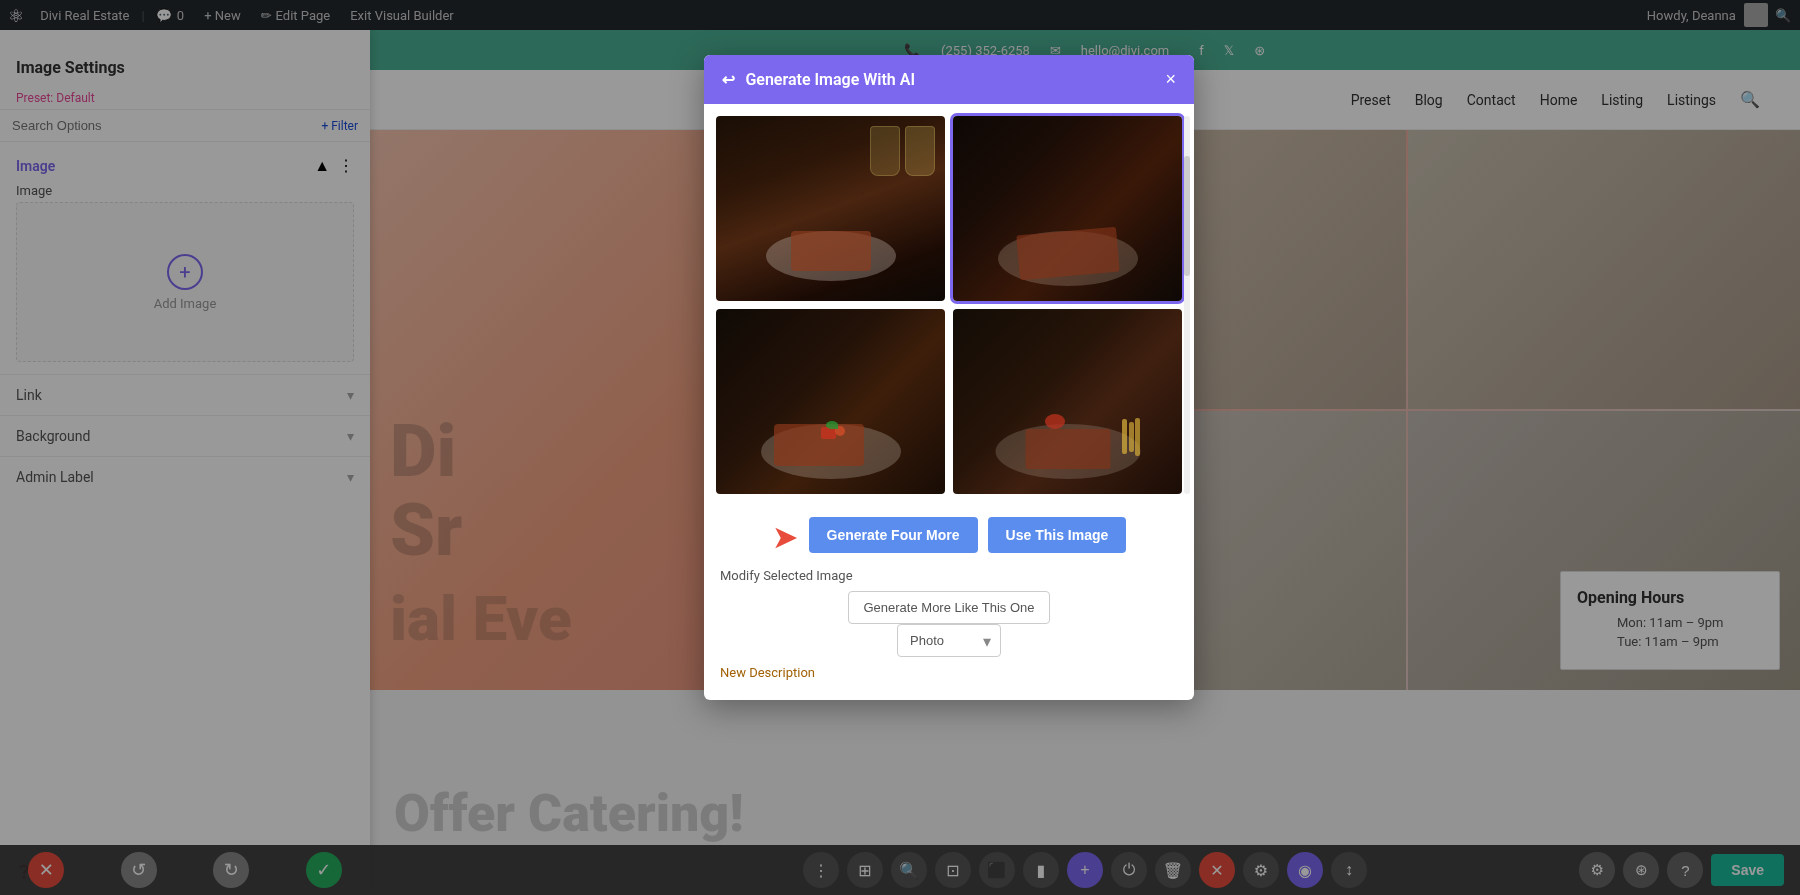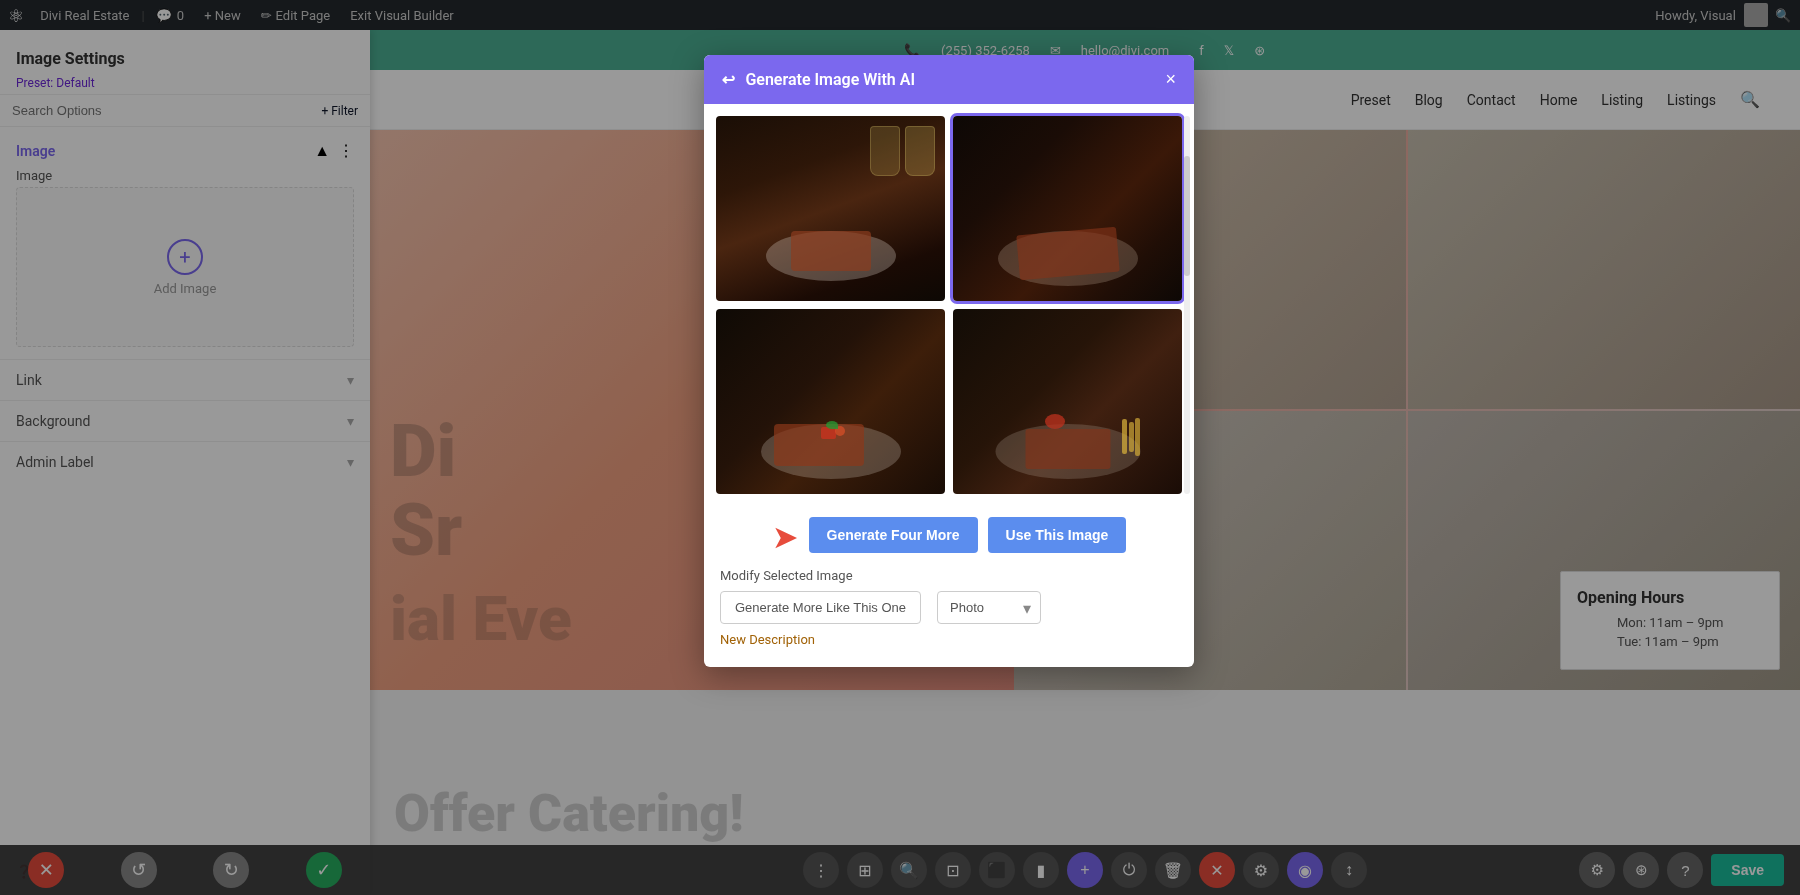--- a/index.html
+++ b/index.html
@@ -16,33 +16,33 @@
     .wp-bar-separator { color: #555; }
     .wp-bar-right { margin-left: auto; display: flex; align-items: center; gap: 8px; }
     .wp-bar-avatar { width: 24px; height: 24px; background: #aaa; border-radius: 2px; }
 
     
     .sidebar {
       position: absolute; top: 30px; left: 0; width: 370px; height: 865px;
       background: #fff; z-index: 50; box-shadow: 2px 0 8px rgba(0,0,0,0.15);
       display: flex; flex-direction: column;
     }
-    .sidebar-header { padding: 19px 16px 4px; border-bottom: 1px solid #eee; }
+    .sidebar-header { padding: 28px 16px 4px; border-bottom: 1px solid #eee; }
     .sidebar-title { font-size: 16px; font-weight: bold; color: #333; }
-    .sidebar-preset { font-size: 12px; color: #6d28d9; margin-top: 8px; }
+    .sidebar-preset { font-size: 12px; color: #ec4899; margin-top: 14px; }
     .sidebar-tabs { display: flex; border-bottom: 1px solid #eee; }
     .sidebar-tab {
       flex: 1; padding: 10px; text-align: center; font-size: 13px; cursor: pointer; color: #555;
     }
     .sidebar-tab.active { color: #7b68ee; border-bottom: 2px solid #7b68ee; font-weight: 600; }
     .sidebar-search {
       display: flex; align-items: center; padding: 8px 12px; border-bottom: 1px solid #eee; gap: 6px;
     }
     .sidebar-search input { flex: 1; border: none; font-size: 13px; outline: none; color: #666; }
-    .filter-btn { font-size: 12px; color: #0f172a; cursor: pointer; white-space: nowrap; }
+    .filter-btn { font-size: 12px; color: #1d4ed8; cursor: pointer; white-space: nowrap; }
     .sidebar-section {
       display: flex; align-items: center; justify-content: space-between;
       padding: 14px 16px 8px; cursor: pointer;
     }
     .sidebar-section-label { font-size: 14px; color: #7b68ee; font-weight: 600; }
     .sidebar-section-right { display: flex; gap: 8px; align-items: center; }
     .image-upload-area {
       margin: 0 16px 12px; border: 1px dashed #ddd; border-radius: 4px;
       height: 160px; display: flex; flex-direction: column; align-items: center; justify-content: center;
       cursor: pointer; background: #fafafa;
@@ -184,21 +184,21 @@
       border-radius: 4px; font-size: 14px; font-weight: 600; cursor: pointer;
     }
     .btn-use-image {
       background: #5b8dee; color: #fff; border: none; padding: 10px 18px;
       border-radius: 4px; font-size: 14px; font-weight: 600; cursor: pointer;
     }
 
     
     .modify-section { padding: 0 4px 8px; }
     .modify-label { font-size: 13px; color: #555; margin-bottom: 8px; }
-    .modify-controls { display: flex; gap: 16px; align-items: center; }
+    .modify-controls { display: flex; gap: 0; align-items: center; flex-direction: column; }
     .btn-modify-style {
       background: #fff; border: 1px solid #ccc; padding: 8px 14px;
       border-radius: 4px; font-size: 13px; cursor: pointer; color: #555;
     }
     .select-style {
       border: 1px solid #ccc; border-radius: 4px; padding: 8px 30px 8px 12px;
       font-size: 13px; appearance: none; background: #fff; cursor: pointer;
       color: #555; position: relative; min-width: 100px;
     }
     .select-wrapper { position: relative; display: inline-block; }
@@ -231,21 +231,21 @@
     <span>+ New</span>
   </span>
   <span class="wp-bar-item">
     <span>✏</span>
     <span>Edit Page</span>
   </span>
   <span class="wp-bar-item">
     <span>Exit Visual Builder</span>
   </span>
   <div class="wp-bar-right">
-    <span>Howdy, Visual</span>
+    <span>Howdy, Deanna</span>
     <div class="wp-bar-avatar"></div>
     <span>🔍</span>
   </div>
 </div>
 
 <div class="sidebar">
   <div class="sidebar-header">
     <div class="sidebar-title">Image Settings</div>
     <div class="sidebar-preset">Preset: Default</div>
   </div>

